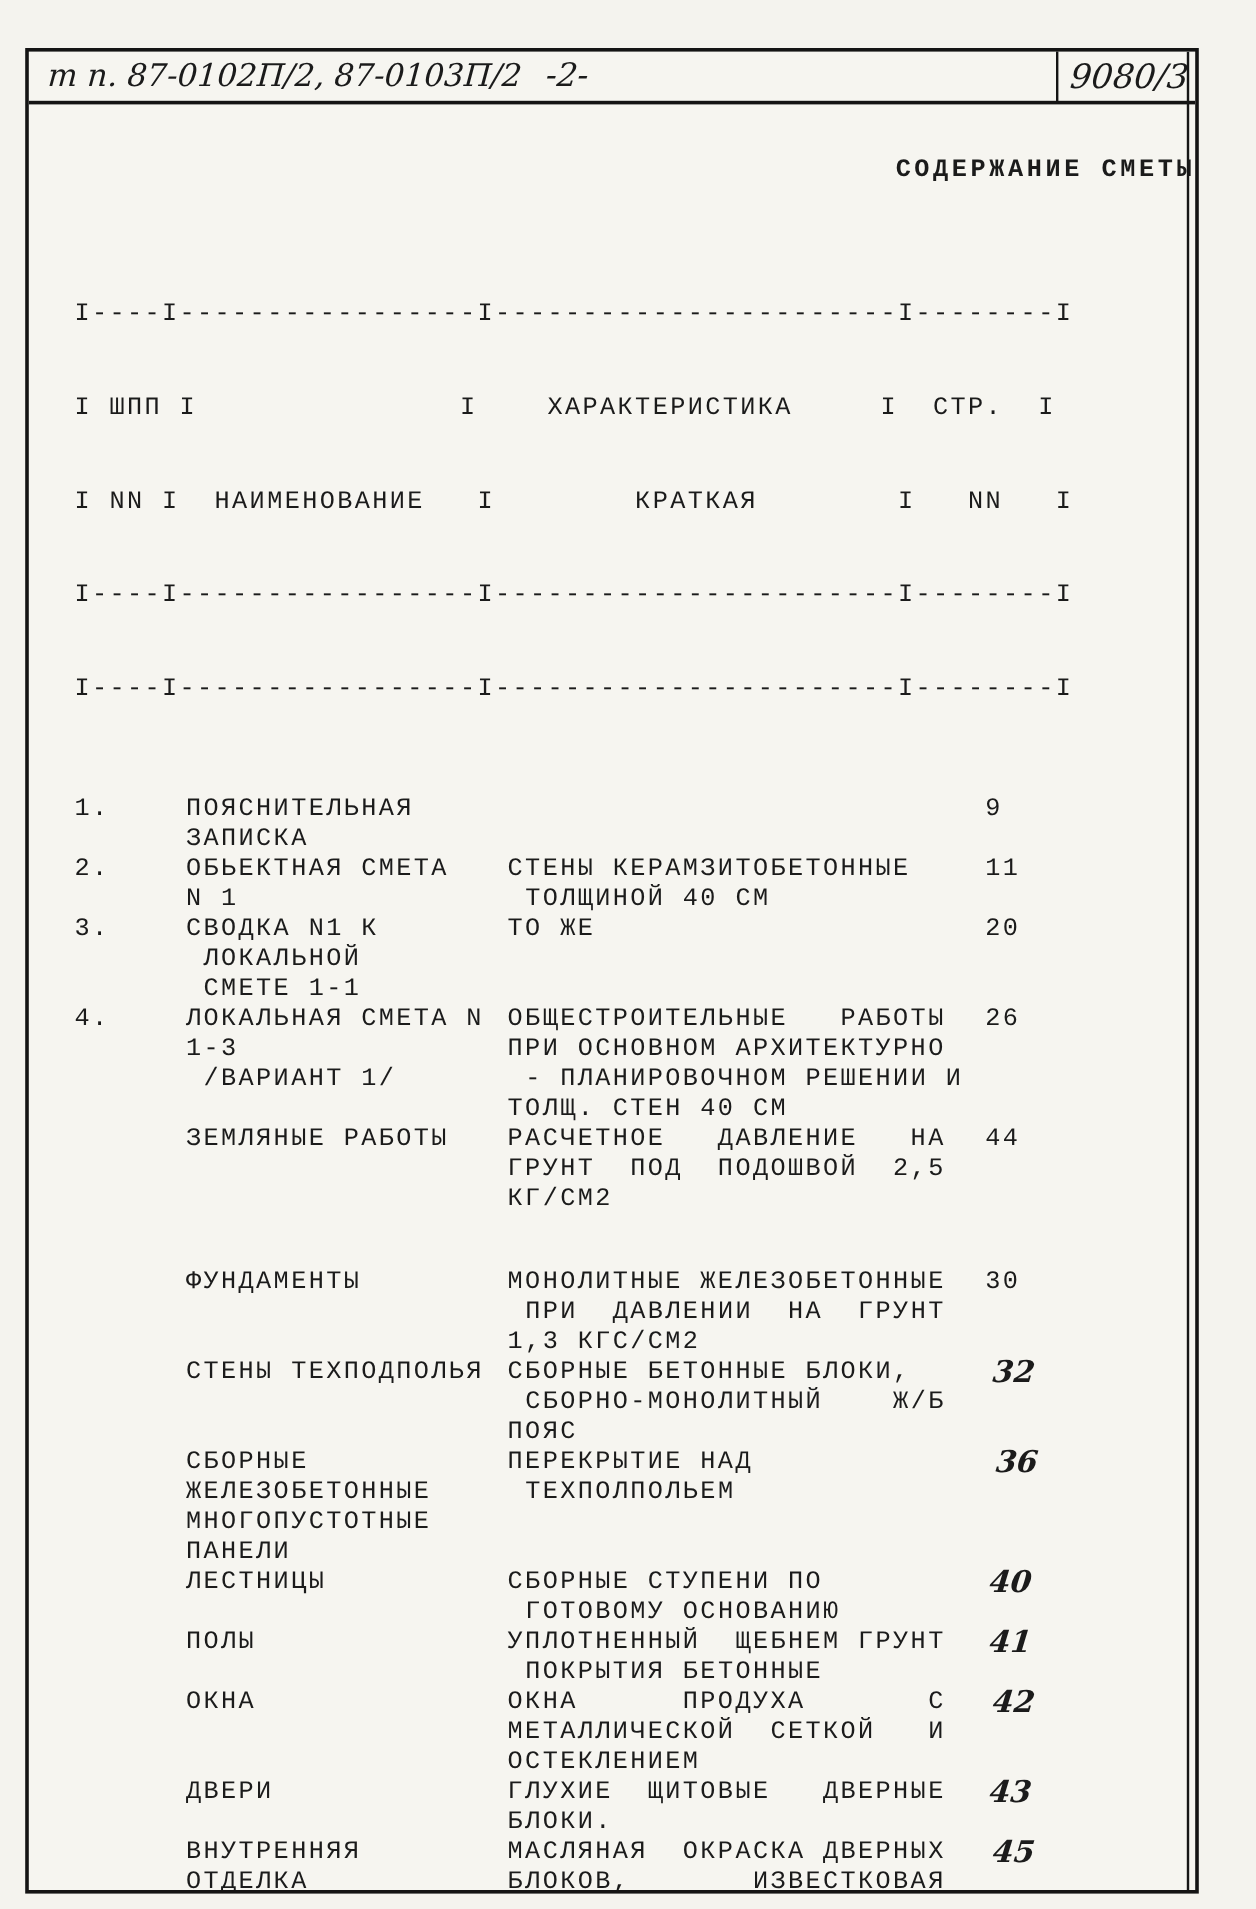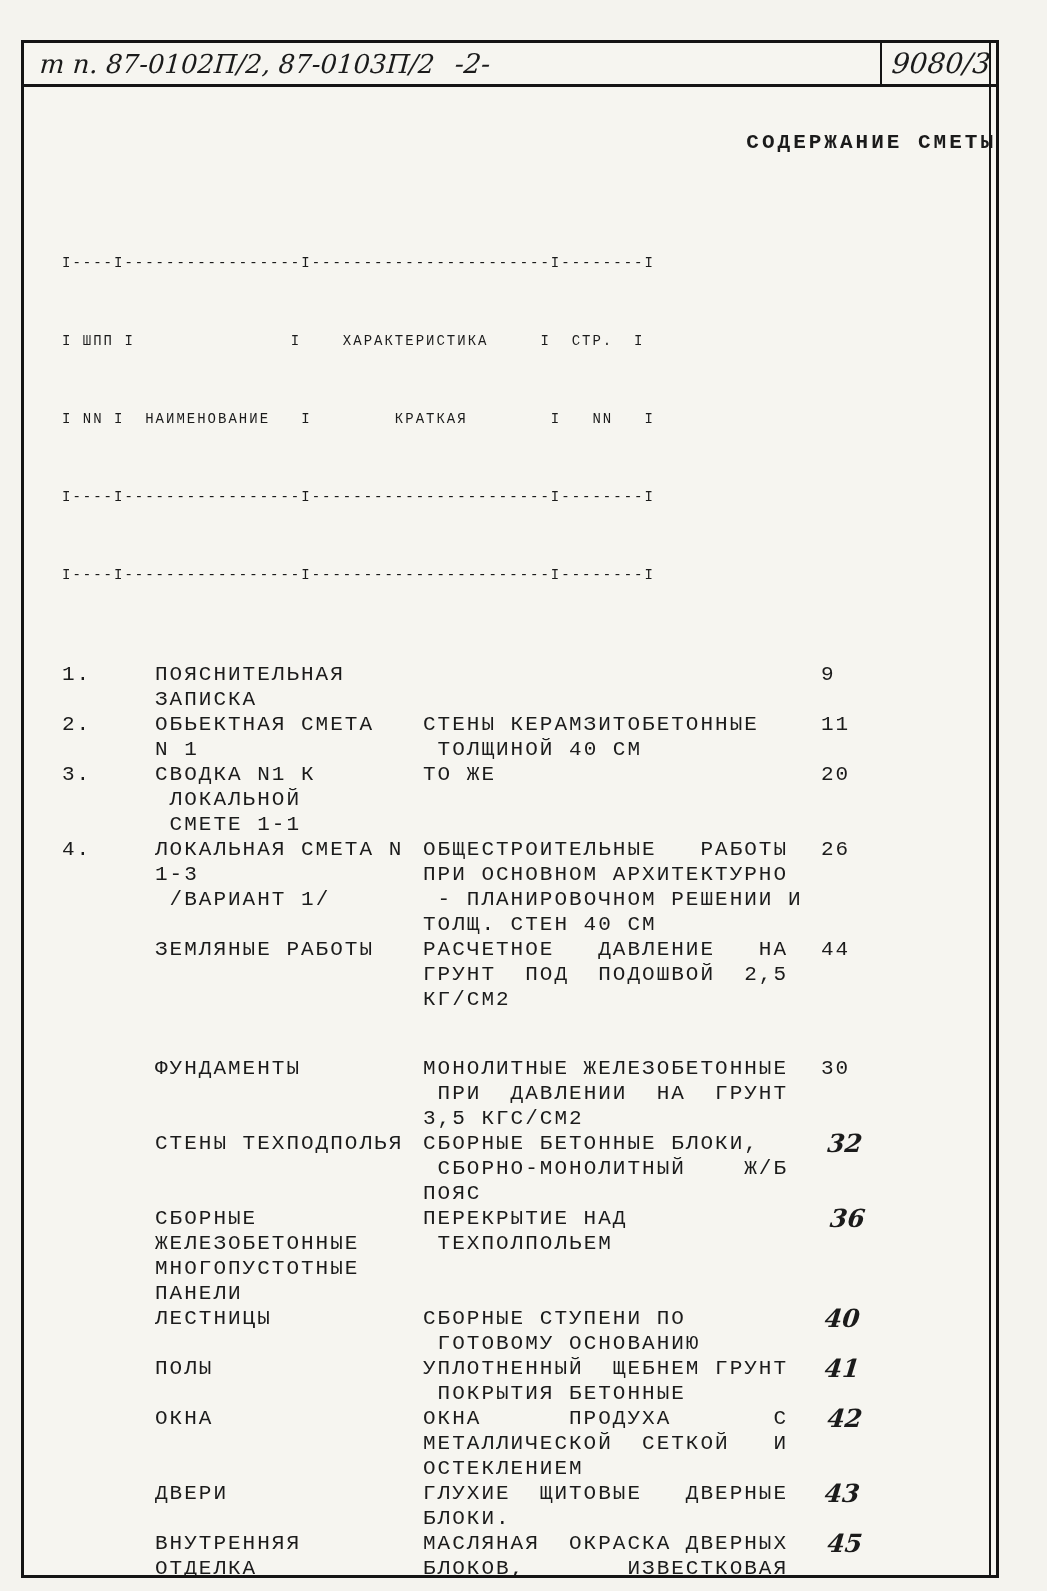--- a/index.html
+++ b/index.html
@@ -76,21 +76,21 @@
   .title {
     margin-top: 44px;
     text-align: right;
     font-size: 21px;
     letter-spacing: 3px;
     font-weight: bold;
     white-space: pre;
   }
   .grid-header {
     margin: 44px 0 0 38px;
-    font-size: 14px;
+    font-size: 21px;
     letter-spacing: 2px;
     line-height: 26px;
     white-space: pre;
   }
   .grid-header div { white-space: pre; }
   .rows {
     margin-top: 22px;
     padding: 0 18px 0 38px;
     font-size: 21px;
     letter-spacing: 2px;
@@ -182,21 +182,21 @@
 ГРУНТ  ПОД  ПОДОШВОЙ  2,5
 КГ/СМ2</span>
         <span class="cell c-page">44</span>
       </div>
 
       <div class="row gap-before">
         <span class="cell c-num"></span>
         <span class="cell c-name">ФУНДАМЕНТЫ</span>
         <span class="cell c-desc">МОНОЛИТНЫЕ ЖЕЛЕЗОБЕТОННЫЕ
  ПРИ  ДАВЛЕНИИ  НА  ГРУНТ
-3,5 КГС/СМ2</span>
+1,3 КГС/СМ2</span>
         <span class="cell c-page">30</span>
       </div>
 
       <div class="row">
         <span class="cell c-num"></span>
         <span class="cell c-name">СТЕНЫ ТЕХПОДПОЛЬЯ</span>
         <span class="cell c-desc">СБОРНЫЕ БЕТОННЫЕ БЛОКИ,
  СБОРНО-МОНОЛИТНЫЙ    Ж/Б
 ПОЯС</span>
         <span class="cell c-page hand">32</span>

